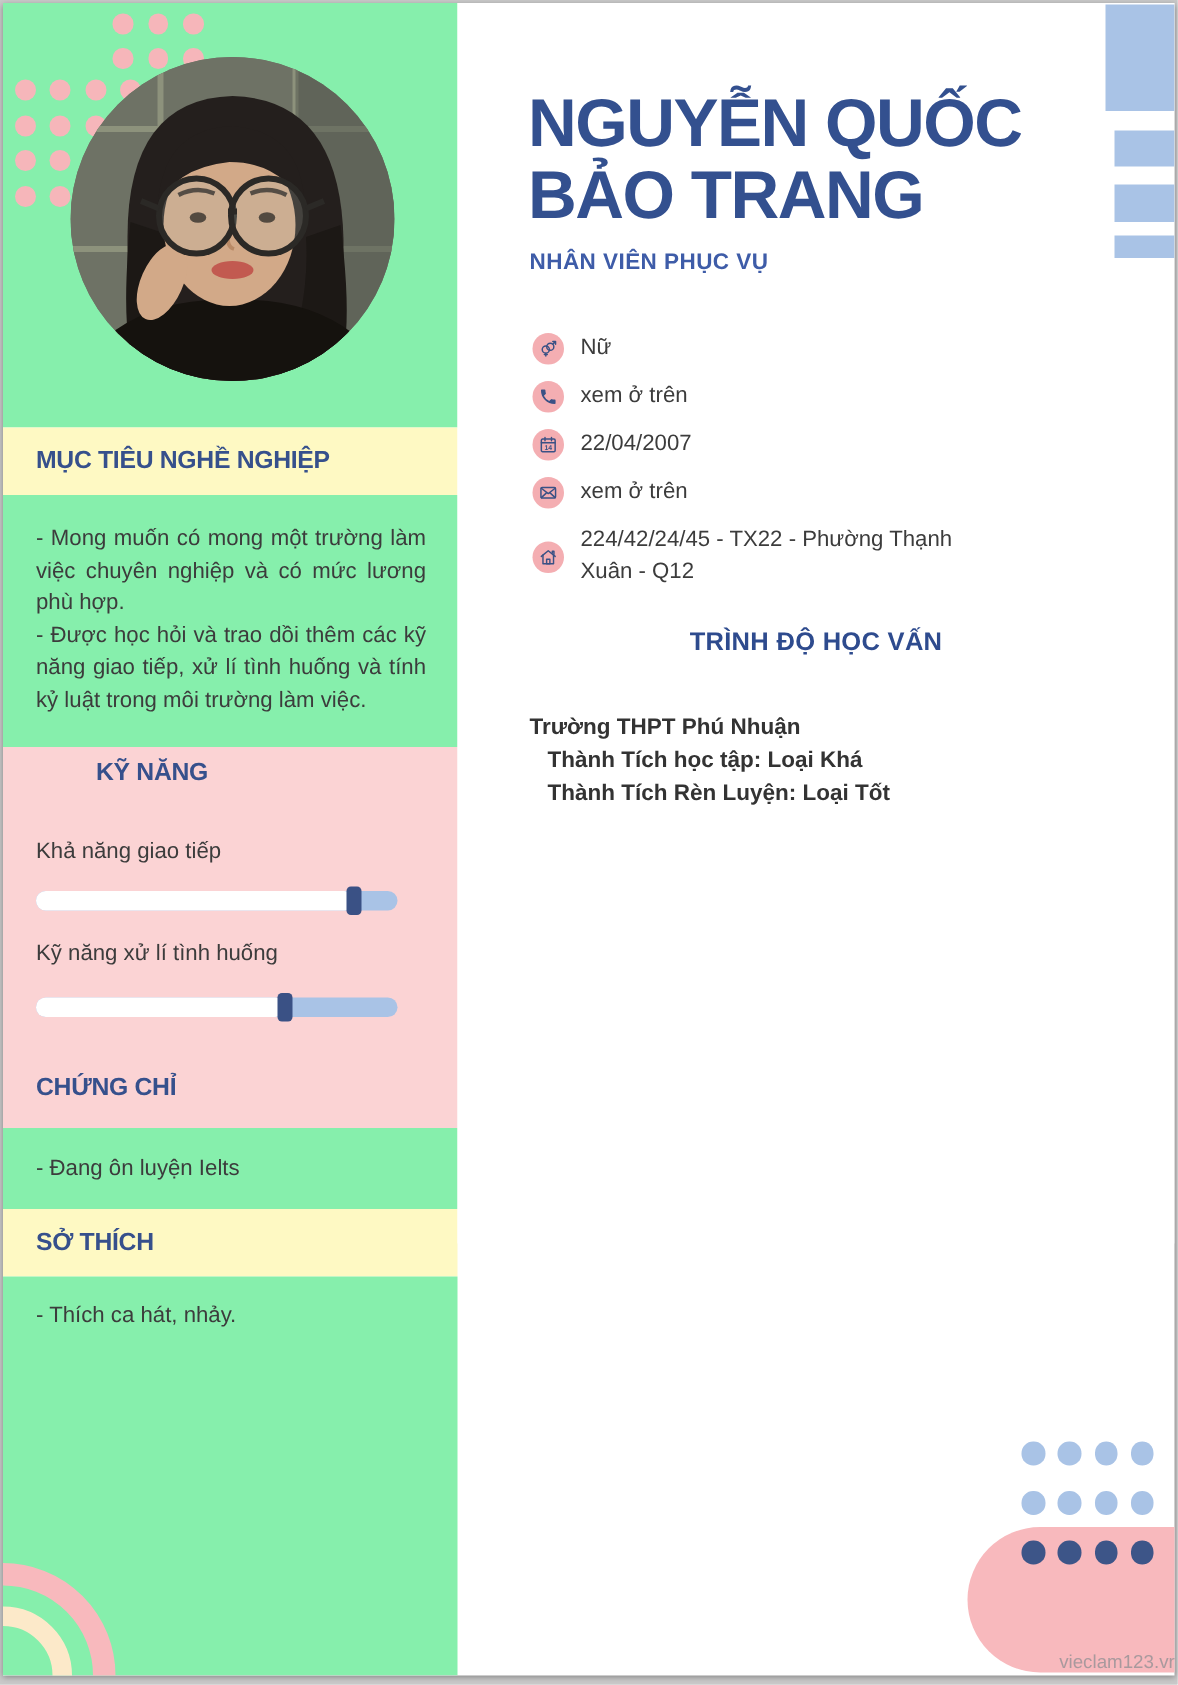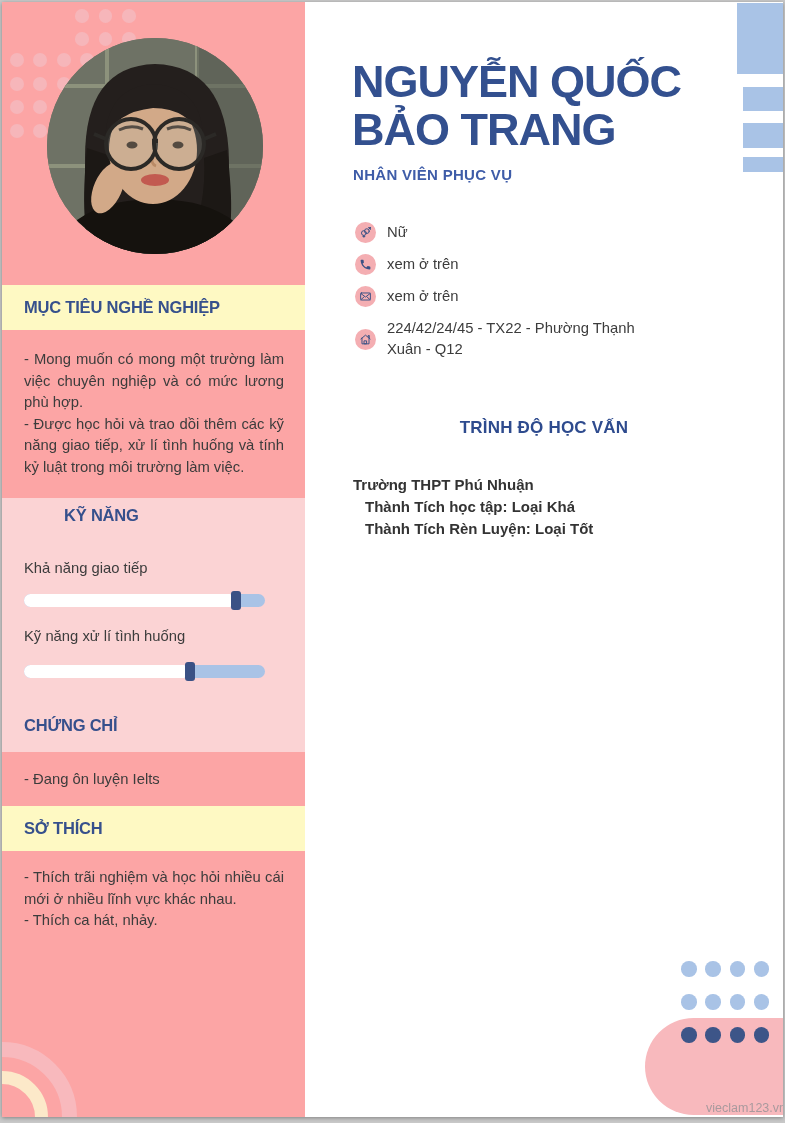--- a/index.html
+++ b/index.html
@@ -2,21 +2,21 @@
 <html><head>
 <meta charset="utf-8">
 <style>
   html,body{margin:0;padding:0;width:785px;height:1123px;background:#c9c9c9;overflow:hidden;
     font-family:"Liberation Sans","DejaVu Sans",sans-serif;}
   .page{position:absolute;left:2px;top:2px;width:781px;height:1115px;background:#ffffff;
     overflow:hidden;box-shadow:0 1px 4px rgba(0,0,0,.35);}
   
   .sidebar{position:absolute;left:0;top:0;width:303px;height:1115px;}
   .sb-block{position:absolute;left:0;width:303px;}
-  .blue{background:#fca5a5;}
+  .blue{background:#86efac;}
   .pinkband{background:#fef9c3;}
   .photo-block{top:0;height:283px;}
   .band-objective{top:283px;height:45px;display:flex;align-items:center;}
   .objective-body{top:328px;height:168px;}
   .skills-block{top:496px;height:254px;background:#FBD3D4;}
   .cert-body{top:750px;height:54px;display:flex;align-items:center;}
   .band-hobby{top:804px;height:45px;display:flex;align-items:center;}
   .hobby-body{top:849px;height:266px;}
   .sb-heading{color:#36508C;font-weight:bold;font-size:16.5px;letter-spacing:-.2px;padding-left:22px;}
   .sb-par{margin:0 21px 0 22px;padding-top:19px;color:#3C3C3C;font-size:14.8px;line-height:21.5px;text-align:justify;}
@@ -156,21 +156,20 @@
     <div class="sb-block blue cert-body">
       <div class="cert-text">- Đang ôn luyện Ielts</div>
     </div>
 
     <div class="sb-block pinkband band-hobby">
       <div class="sb-heading">SỞ THÍCH</div>
     </div>
 
     <div class="sb-block blue hobby-body">
       <div class="sb-par" style="padding-top:16px;">
-        <p>- Thích trãi nghiệm và học hỏi nhiều cái mới ở nhiều lĩnh vực khác nhau.</p>
         <p>- Thích ca hát, nhảy.</p>
       </div>
       <div class="ring ring-pink" style="top:191px;"></div>
       <div class="ring ring-cream" style="top:220px;"></div>
     </div>
   </div>
 
   <div class="main">
     <h1 class="name">
       <span style="display:block">NGUYỄN QUỐC</span>
@@ -189,20 +188,30 @@
         </span>
         <span class="c-txt">Nữ</span>
       </div>
       <div class="c-row">
         <span class="c-ico">
           <svg width="13" height="13" viewBox="0 0 24 24">
             <path fill="#3A5185" d="M6.62 10.79a15.05 15.05 0 0 0 6.59 6.59l2.2-2.2a1 1 0 0 1 1.01-.24c1.12.37 2.33.57 3.58.57a1 1 0 0 1 1 1V20a1 1 0 0 1-1 1C10.61 21 3 13.39 3 4a1 1 0 0 1 1-1h3.5a1 1 0 0 1 1 1c0 1.25.2 2.46.57 3.58a1 1 0 0 1-.25 1.01l-2.2 2.2z"></path>
           </svg>
         </span>
         <span class="c-txt">xem ở trên</span>
+      </div>
+      <div class="c-row">
+        <span class="c-ico">
+          <svg width="13" height="13" viewBox="0 0 24 24" fill="none" stroke="#3A5185" stroke-width="1.8" stroke-linecap="round">
+            <rect x="3.5" y="5" width="17" height="15.5" rx="1.5"></rect>
+            <path d="M3.5 9.5h17 M8 3v4 M16 3v4"></path>
+            <text x="12" y="18" font-size="8.5" text-anchor="middle" fill="#3A5185" stroke="none" font-weight="bold">14</text>
+          </svg>
+        </span>
+        <span class="c-txt">22/04/2007</span>
       </div>
       <div class="c-row">
         <span class="c-ico">
           <svg width="13" height="13" viewBox="0 0 24 24" fill="none" stroke="#3A5185" stroke-width="1.8" stroke-linecap="round" stroke-linejoin="round">
             <rect x="3" y="5.5" width="18" height="13" rx="1.5"></rect>
             <path d="M3.5 6.5 L12 13 L20.5 6.5 M3.5 18 L9.5 12.5 M20.5 18 L14.5 12.5"></path>
           </svg>
         </span>
         <span class="c-txt">xem ở trên</span>
       </div>

